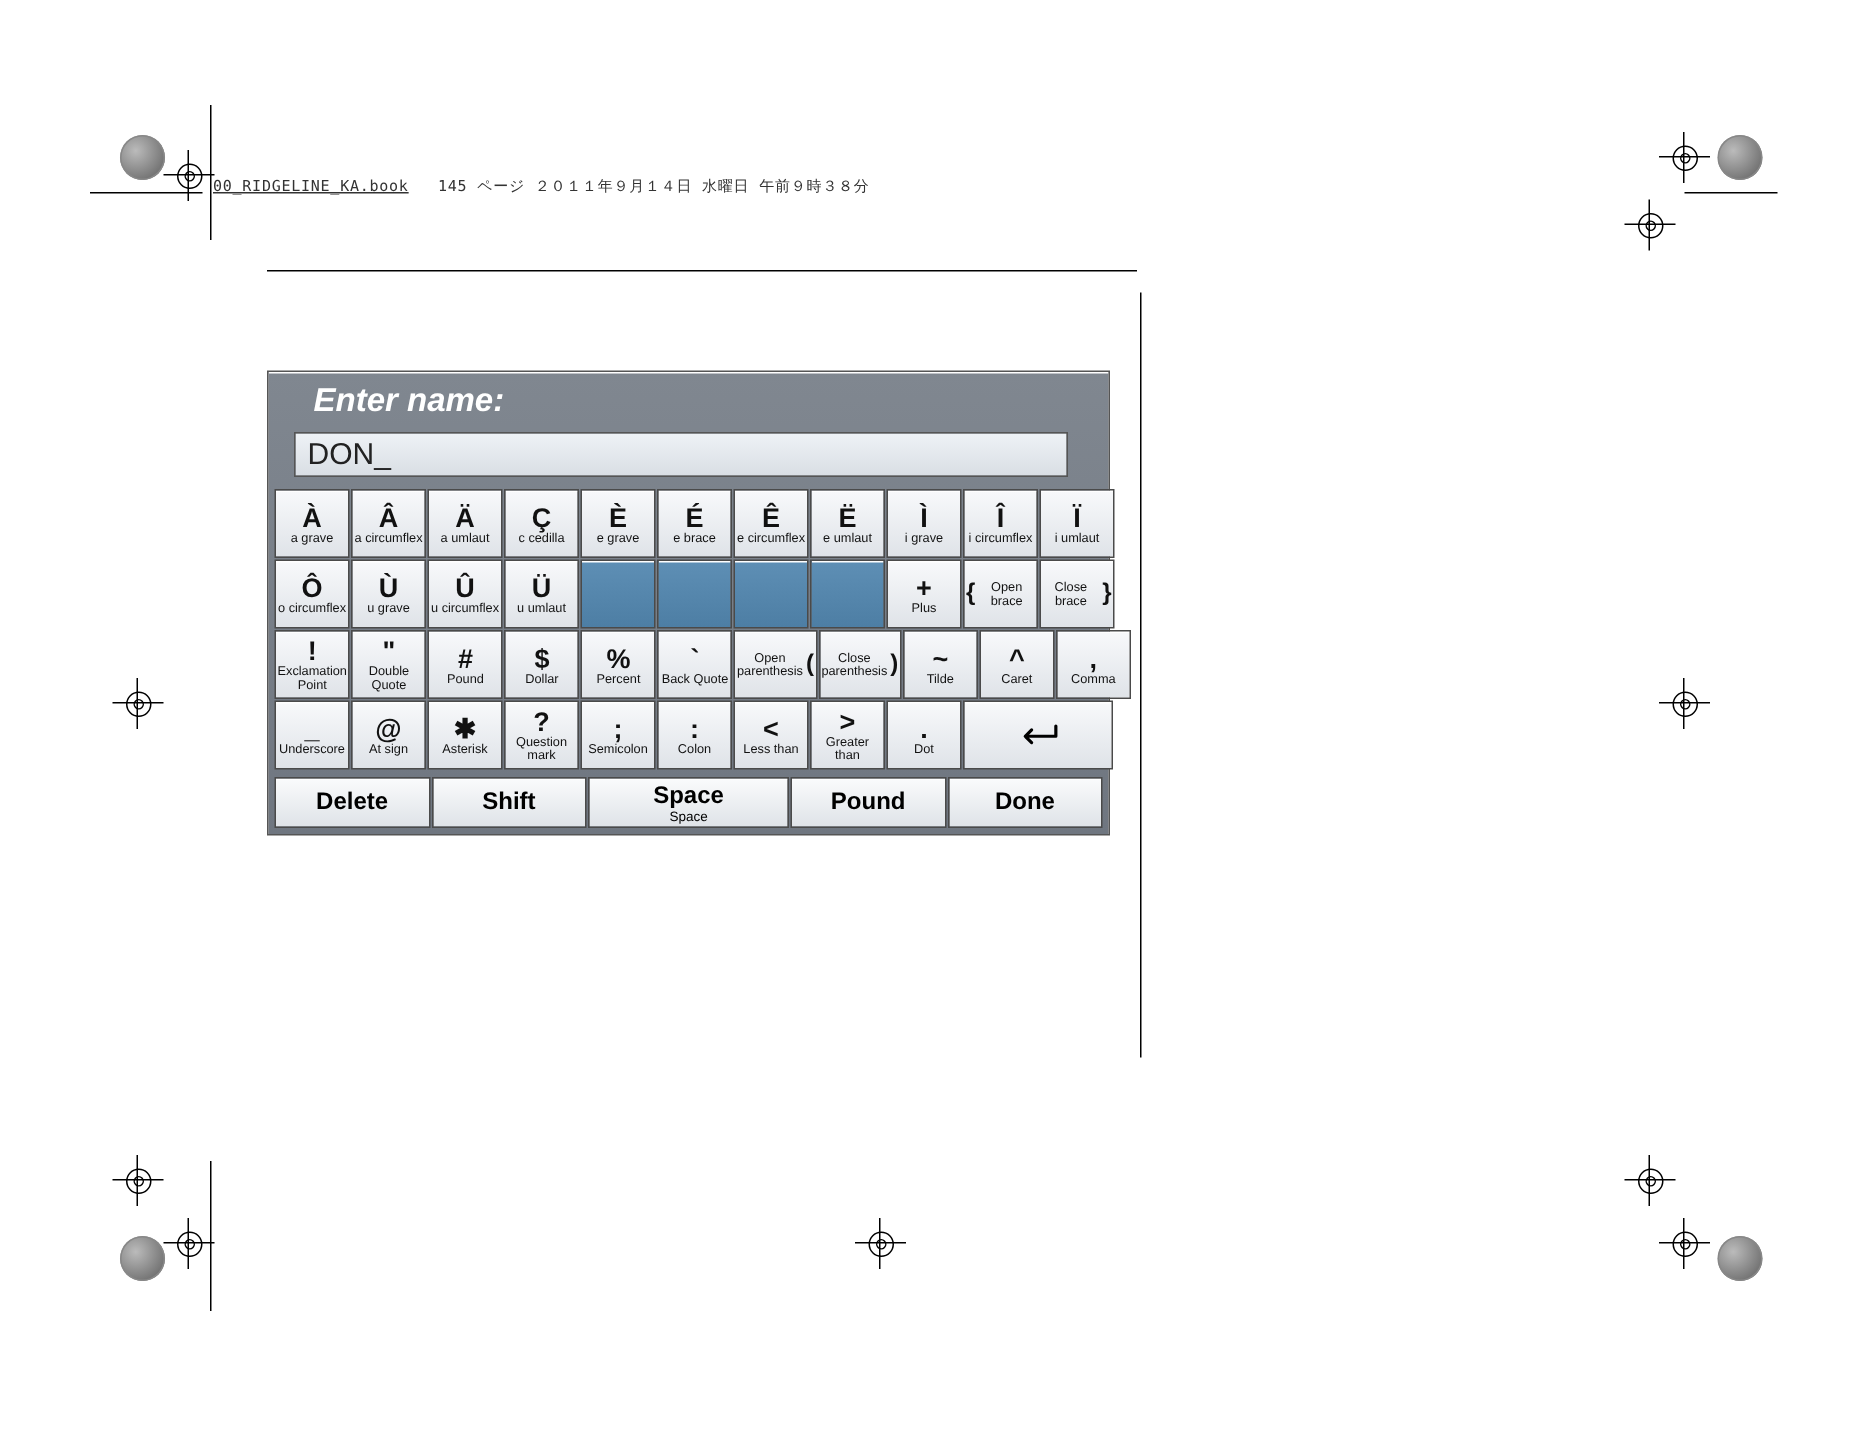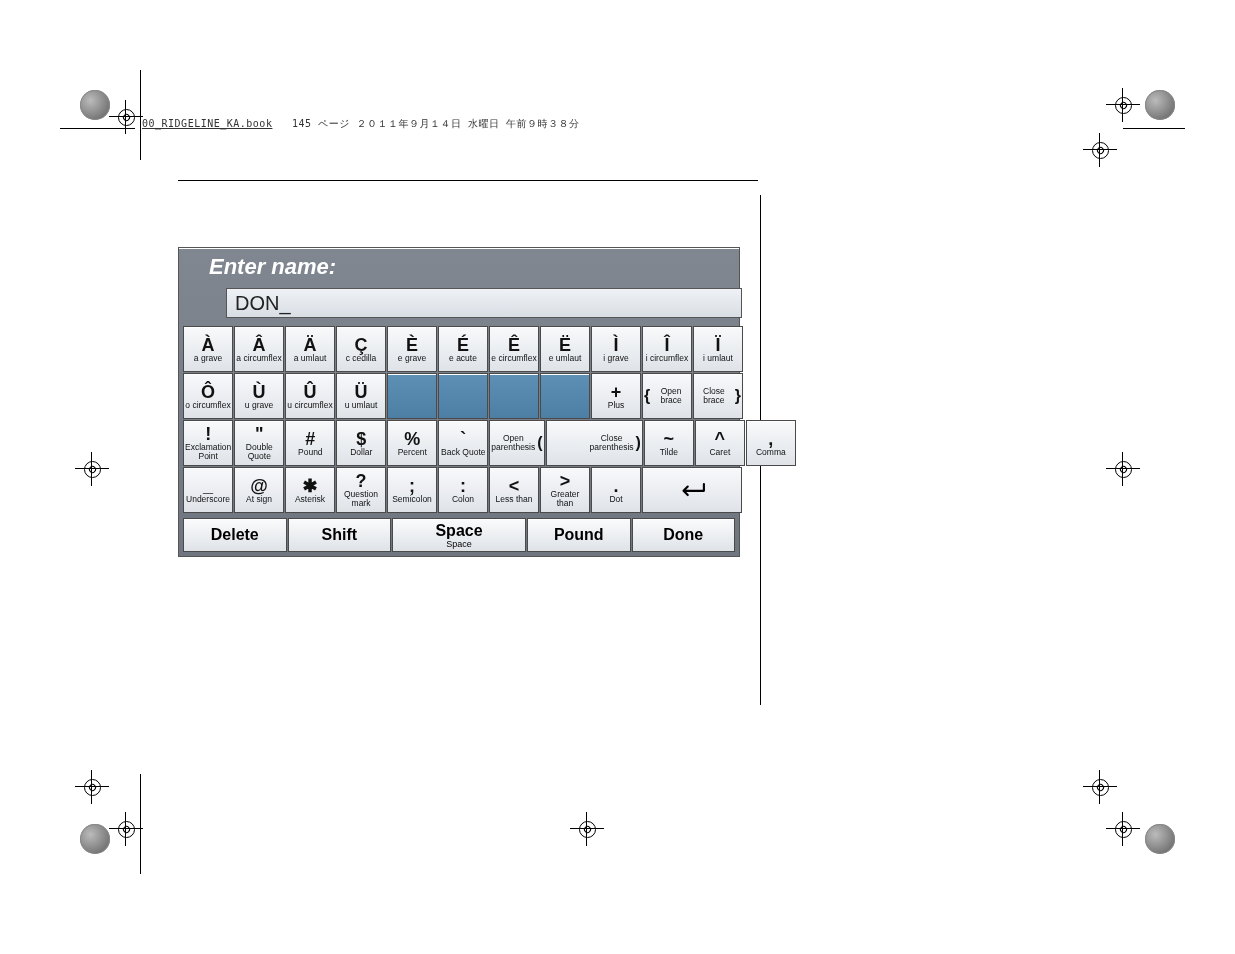--- a/index.html
+++ b/index.html
@@ -5,21 +5,21 @@
   html,body{margin:0;padding:0;width:1235px;height:954px;background:#fff;font-family:Arial,Helvetica,sans-serif;}
   .orb{position:absolute;width:30px;height:30px;border-radius:50%;background:radial-gradient(circle at 35% 35%,#bbb,#777 70%,#555);box-shadow:0 0 0 1px #888 inset;}
   
   .page-rule{position:absolute;left:178px;top:180px;width:580px;border-top:1px solid #000;}
   .header-line{position:absolute;left:142px;top:117px;font-size:10px;font-family:'MS Gothic','Hiragino Kaku Gothic Pro',monospace;color:#333;letter-spacing:0.5px;}
   .header-line .fn{text-decoration:underline;}
   .vline{position:absolute;left:760px;top:195px;height:510px;border-left:1px solid #000;}
   
   .panel{position:absolute;left:178px;top:247px;width:560px;background:linear-gradient(#808790,#6f7680);border:1px solid #555;box-shadow:0 1px 0 #fff inset;}
   .panel .title{color:#fff;font-weight:bold;font-style:italic;font-size:22px;padding:6px 10px 8px 10px;font-family:Arial,Helvetica,sans-serif;margin-left:20px;}
-  .input-wrap{padding:0 8px 4px 47px;}
+  .input-wrap{padding:0 8px 4px 17px;}
   .input-field{background:linear-gradient(#eef2f6,#d9dee4);border:1px solid #555;height:28px;width:498px;padding:0 8px;font:20px/28px Arial;color:#222;}
   .rows{padding:4px;}
   .row{display:flex;gap:1px;margin-bottom:1px;}
   .key{flex:0 0 50px;height:46px;background:linear-gradient(#f8f9fb,#dfe3e8);border:1px solid #4a4a4a;display:flex;flex-direction:column;align-items:center;justify-content:center;box-sizing:border-box;cursor:pointer;padding:1px 1px;box-shadow:0 1px 0 #fff inset;}
   .key.blank{background:linear-gradient(#5e8fb5,#4d7ea4);}
   .key .g{font-weight:bold;font-size:18px;line-height:18px;color:#111;}
   .key .l{font-size:8.5px;line-height:9px;text-align:center;color:#111;}
   .key.enter{flex:0 0 100px;}
   .key.enter svg{width:34px;height:20px;}
   
@@ -120,21 +120,21 @@
         <div class="key">
           <span class="g">Ç</span>
           <span class="l">c cedilla</span>
         </div>
         <div class="key">
           <span class="g">È</span>
           <span class="l">e grave</span>
         </div>
         <div class="key">
           <span class="g">É</span>
-          <span class="l">e acute</span>
+          <span class="l">e brace</span>
         </div>
         <div class="key">
           <span class="g">Ê</span>
           <span class="l">e circumflex</span>
         </div>
         <div class="key">
           <span class="g">Ë</span>
           <span class="l">e umlaut</span>
         </div>
         <div class="key">
@@ -213,21 +213,21 @@
           <span class="g">`</span>
           <span class="l">Back Quote</span>
         </div>
         <div class="key">
           <div style="display: flex; align-items: flex-start; gap: 2px;">
             <span class="l">Open parenthesis</span>
             <span class="g" style="font-size: 16px;">(</span>
           </div>
         </div>
         <div class="key">
-          <div style="display: flex; align-items: center; gap: 2px; margin-left: 42px;">
+          <div style="display: flex; align-items: center; gap: 2px;">
             <span class="l">Close parenthesis</span>
             <span class="g" style="font-size: 16px;">)</span>
           </div>
         </div>
         <div class="key">
           <span class="g">~</span>
           <span class="l">Tilde</span>
         </div>
         <div class="key">
           <span class="g">^</span>

